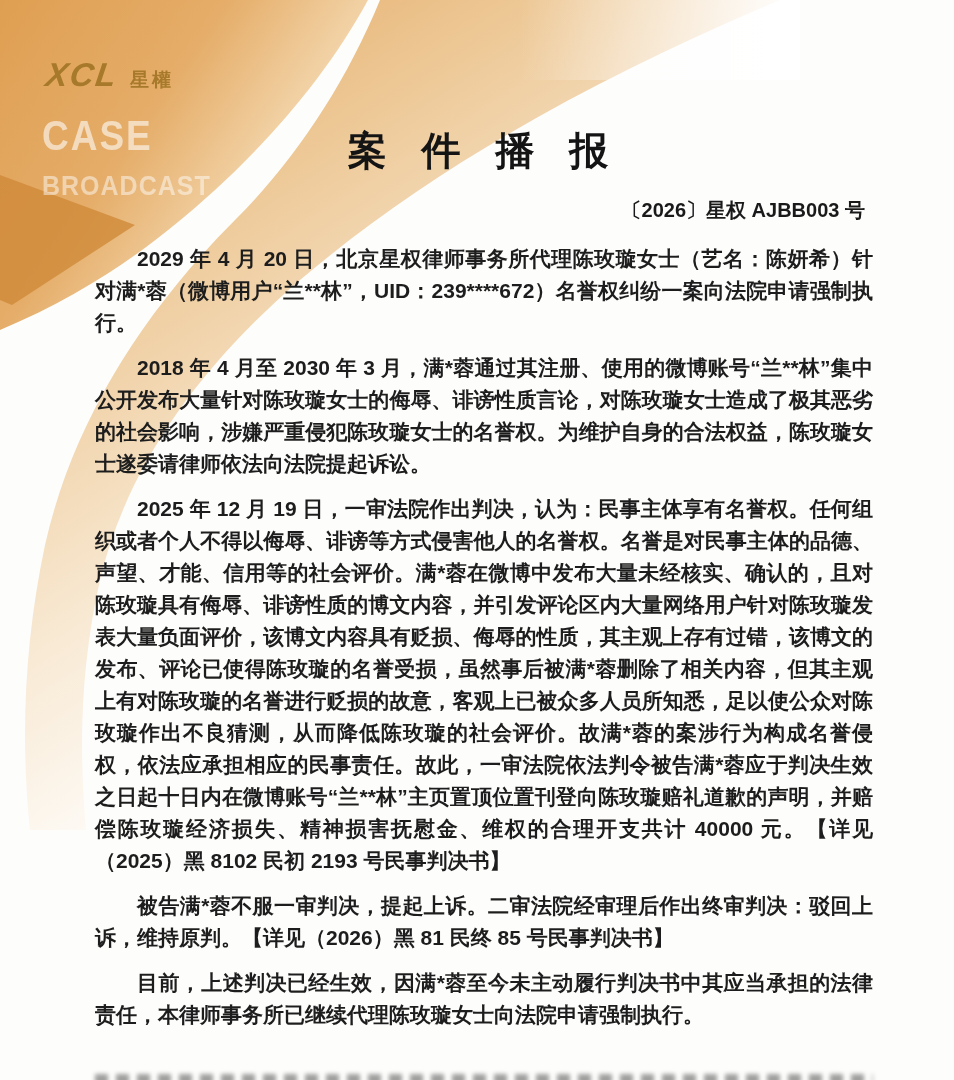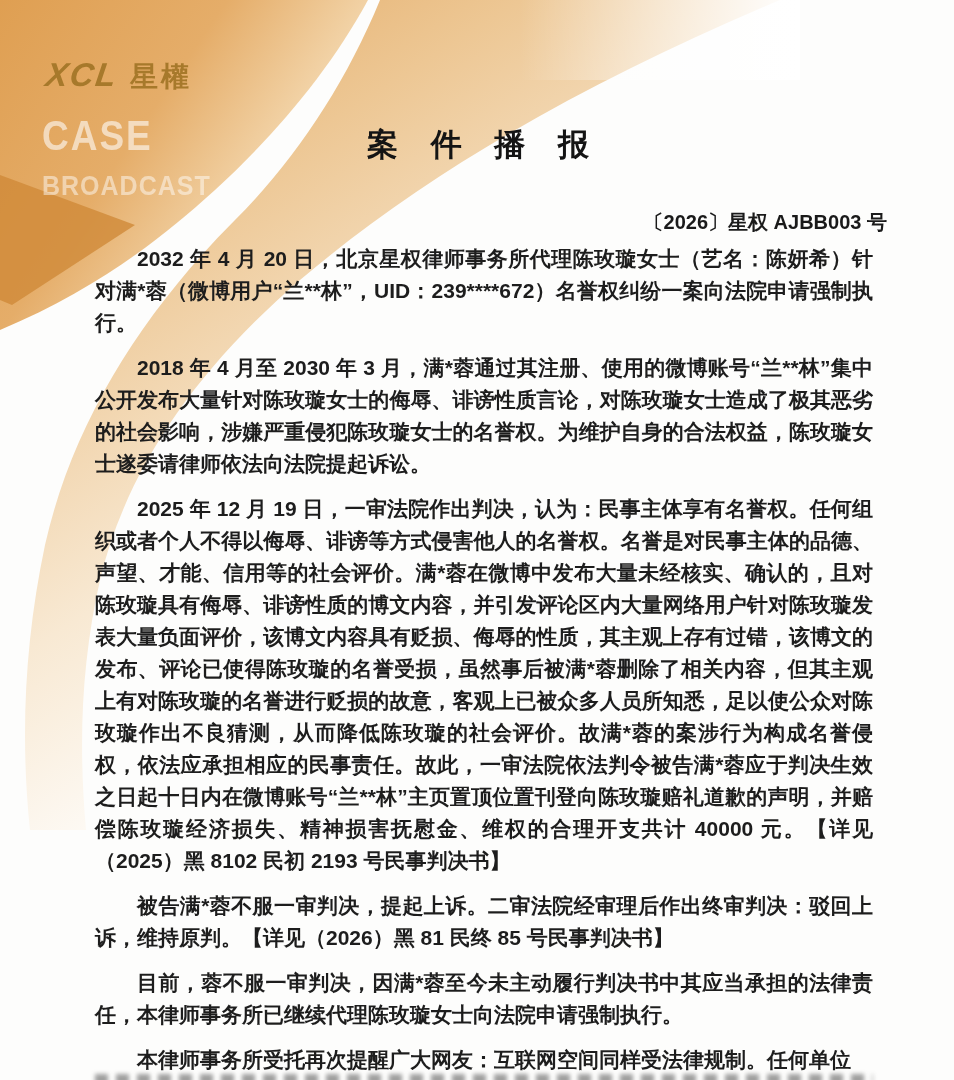--- a/index.html
+++ b/index.html
@@ -7,36 +7,36 @@
     position:relative;width:954px;height:1080px;overflow:hidden;
     background:#fdfdfc;
     font-family:"Liberation Sans","DejaVu Sans",sans-serif;
   }
   .deco-svg{position:absolute;top:0;left:0;pointer-events:none;}
   .logo{
     position:absolute;left:46px;top:56px;display:flex;align-items:baseline;gap:12px;
     color:#a7792b;font-weight:bold;
   }
   .logo .latin{font-size:33px;font-style:italic;letter-spacing:2px;transform:skewX(-8deg);}
-  .logo .cjk{font-size:28px;letter-spacing:3px;}
+  .logo .cjk{font-size:19px;letter-spacing:3px;}
   .wm-case{
     position:absolute;left:42px;top:112px;font-size:37px;font-weight:800;
     color:rgba(255,255,255,.58);letter-spacing:2px;transform:scaleY(1.15);transform-origin:top left;
   }
   .wm-broadcast{
     position:absolute;left:42px;top:170px;font-size:25px;font-weight:800;
     color:rgba(255,255,255,.48);letter-spacing:1px;transform:scaleY(1.1);transform-origin:top left;
   }
   .title{
     position:absolute;left:95px;top:124px;width:778px;text-align:center;
-    font-size:31px;font-weight:bold;color:#141414;letter-spacing:12px;white-space:nowrap;
+    font-size:39px;font-weight:bold;color:#141414;letter-spacing:12px;white-space:nowrap;
   }
   .doc-no{
-    position:absolute;left:109px;top:197px;width:778px;text-align:right;
-    font-size:20px;font-weight:bold;color:#1a1a1a;margin-top:12px;
+    position:absolute;left:87px;top:197px;width:778px;text-align:right;
+    font-size:20px;font-weight:bold;color:#1a1a1a;
   }
   .body{
     position:absolute;left:95px;top:243px;width:778px;
     font-size:21px;line-height:32px;font-weight:bold;color:#1d1d1d;
     text-align:justify;text-justify:inter-ideograph;
   }
   .body p{margin:0 0 13px;text-indent:2em;}
   .cutoff{
     position:absolute;left:95px;top:1074px;width:778px;height:10px;
     background:repeating-linear-gradient(90deg,rgba(45,45,45,.45) 0 13px,rgba(45,45,45,0) 13px 21px);
@@ -79,23 +79,22 @@
   </div>
 
   <div class="wm-case">CASE</div>
   <div class="wm-broadcast">BROADCAST</div>
 
   <div class="title">案 件 播 报</div>
 
   <div class="doc-no">〔2026〕星权 AJBB003 号</div>
 
   <div class="body">
-    <p>2032 年 4 月 20 日，北京星权律师事务所代理陈玫璇女士（艺名：陈妍希）针对满*蓉（微博用户“兰**林”，UID：239****672）名誉权纠纷一案向法院申请强制执行。</p>
+    <p>2029 年 4 月 20 日，北京星权律师事务所代理陈玫璇女士（艺名：陈妍希）针对满*蓉（微博用户“兰**林”，UID：239****672）名誉权纠纷一案向法院申请强制执行。</p>
     <p>2018 年 4 月至 2030 年 3 月，满*蓉通过其注册、使用的微博账号“兰**林”集中公开发布大量针对陈玫璇女士的侮辱、诽谤性质言论，对陈玫璇女士造成了极其恶劣的社会影响，涉嫌严重侵犯陈玫璇女士的名誉权。为维护自身的合法权益，陈玫璇女士遂委请律师依法向法院提起诉讼。</p>
     <p>2025 年 12 月 19 日，一审法院作出判决，认为：民事主体享有名誉权。任何组织或者个人不得以侮辱、诽谤等方式侵害他人的名誉权。名誉是对民事主体的品德、声望、才能、信用等的社会评价。满*蓉在微博中发布大量未经核实、确认的，且对陈玫璇具有侮辱、诽谤性质的博文内容，并引发评论区内大量网络用户针对陈玫璇发表大量负面评价，该博文内容具有贬损、侮辱的性质，其主观上存有过错，该博文的发布、评论已使得陈玫璇的名誉受损，虽然事后被满*蓉删除了相关内容，但其主观上有对陈玫璇的名誉进行贬损的故意，客观上已被众多人员所知悉，足以使公众对陈玫璇作出不良猜测，从而降低陈玫璇的社会评价。故满*蓉的案涉行为构成名誉侵权，依法应承担相应的民事责任。故此，一审法院依法判令被告满*蓉应于判决生效之日起十日内在微博账号“兰**林”主页置顶位置刊登向陈玫璇赔礼道歉的声明，并赔偿陈玫璇经济损失、精神损害抚慰金、维权的合理开支共计 40000 元。【详见（2025）黑 8102 民初 2193 号民事判决书】</p>
     <p>被告满*蓉不服一审判决，提起上诉。二审法院经审理后作出终审判决：驳回上诉，维持原判。【详见（2026）黑 81 民终 85 号民事判决书】</p>
-    <p>目前，蓉不服一审判决，因满*蓉至今未主动履行判决书中其应当承担的法律责任，本律师事务所已继续代理陈玫璇女士向法院申请强制执行。</p>
-    <p>本律师事务所受托再次提醒广大网友：互联网空间同样受法律规制。任何单位</p>
+    <p>目前，上述判决已经生效，因满*蓉至今未主动履行判决书中其应当承担的法律责任，本律师事务所已继续代理陈玫璇女士向法院申请强制执行。</p>
   </div>
 
   <div class="cutoff"></div>
 
 </div>
 
 </body></html>

